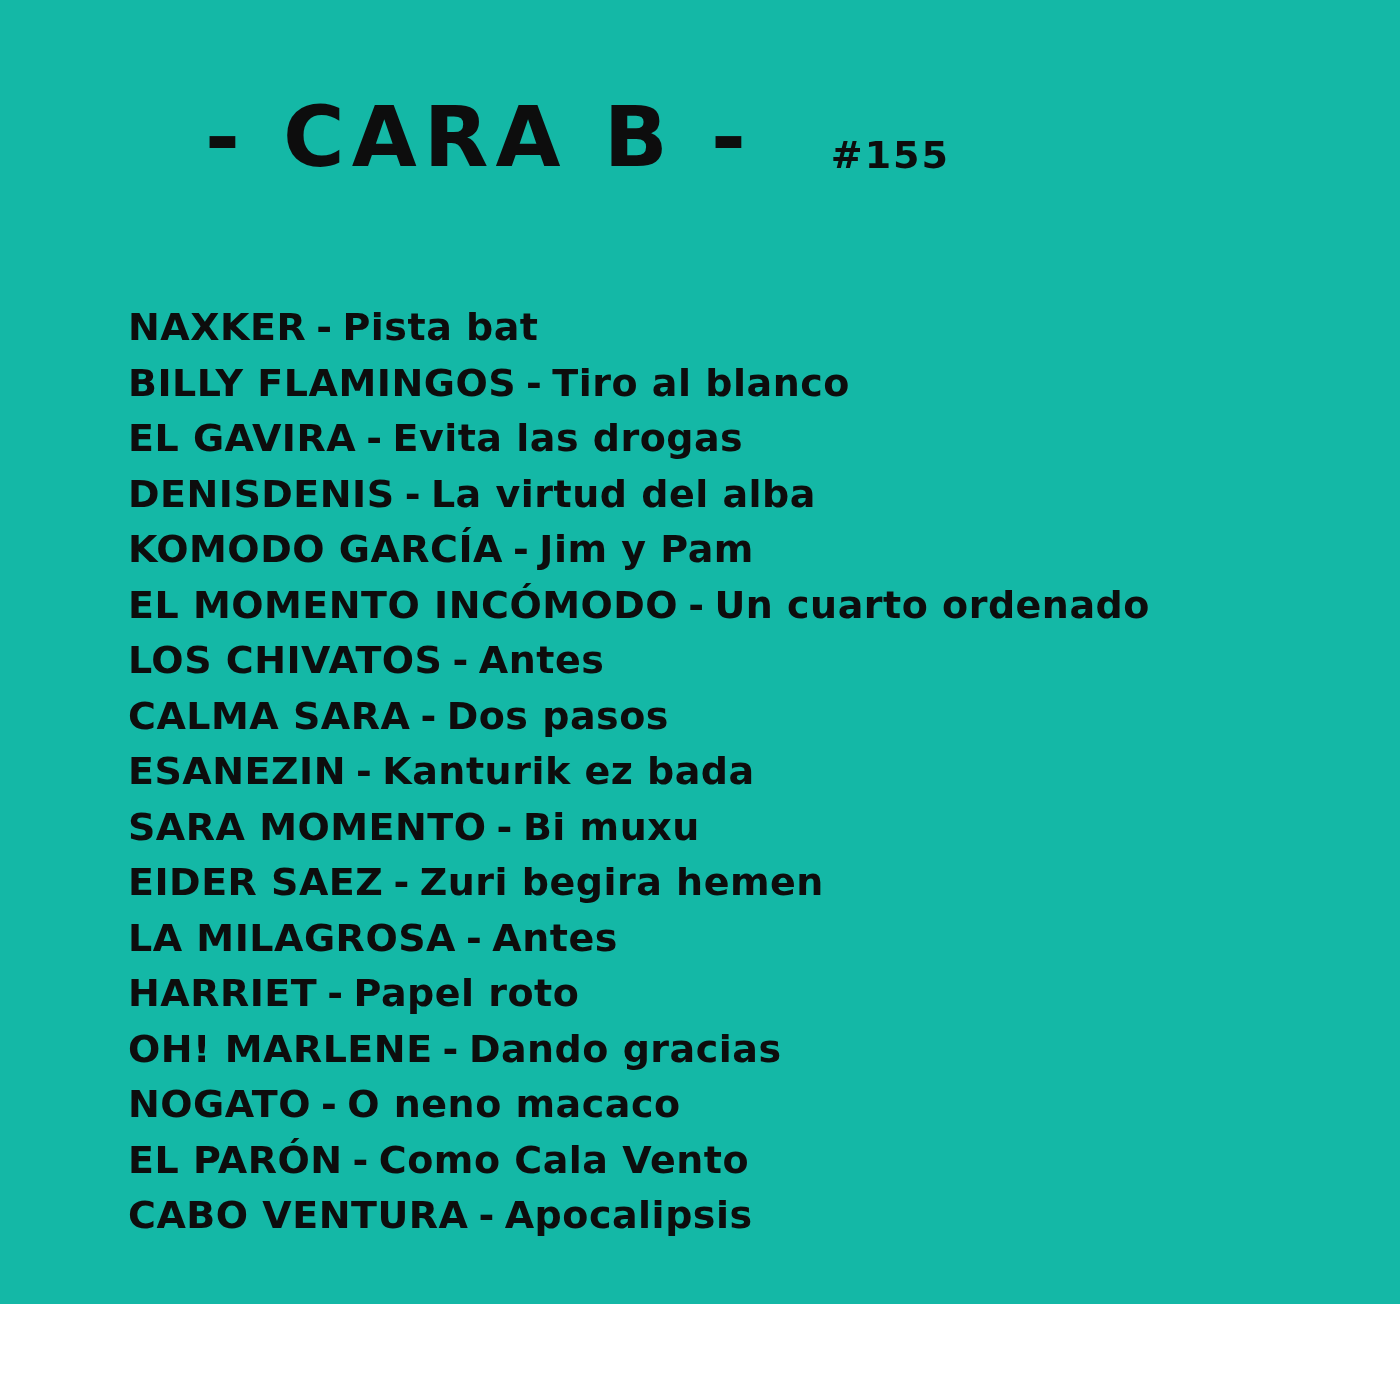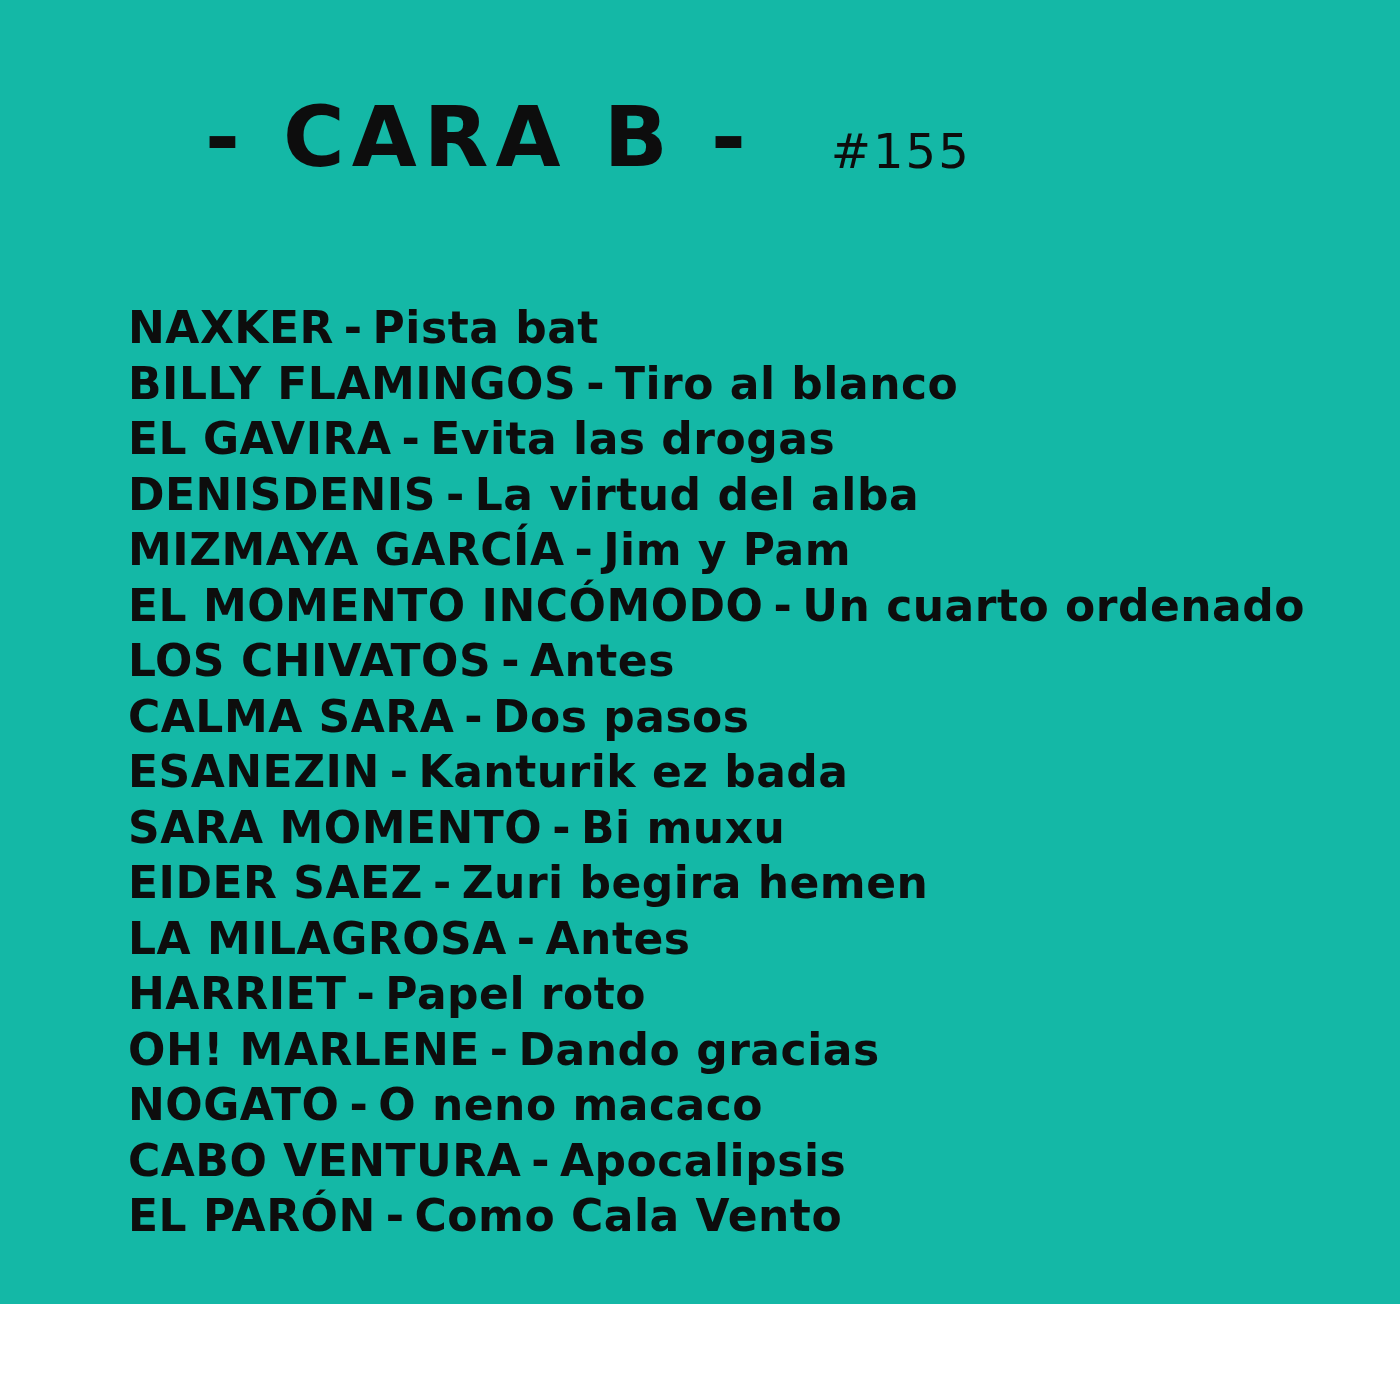--- a/index.html
+++ b/index.html
@@ -26,37 +26,37 @@
     white-space: nowrap;
   }
   .title {
     margin: 0;
     font-size: 84px;
     font-weight: 700;
     letter-spacing: 7px;
     color: #0d0d0d;
   }
   .issue {
-    font-size: 48px;
-    font-weight: 400;
+    font-size: 38px;
+    font-weight: 700;
     letter-spacing: 2px;
     color: #0d0d0d;
     position: relative;
     top: 2px;
   }
   .tracklist {
     position: absolute;
     top: 300px;
     left: 128px;
     margin: 0;
     padding: 0;
     list-style: none;
   }
   .track {
-    font-size: 44px;
+    font-size: 38px;
     font-weight: 700;
     line-height: 55.5px;
     letter-spacing: 0.5px;
     white-space: nowrap;
     color: #0d0d0d;
   }
   .artist {
     text-transform: none;
   }
   .sep {
@@ -87,21 +87,21 @@
 
     <li class="track">
       <span class="artist">EL GAVIRA</span><span class="sep">-</span><span class="song">Evita las drogas</span>
     </li>
 
     <li class="track">
       <span class="artist">DENISDENIS</span><span class="sep">-</span><span class="song">La virtud del alba</span>
     </li>
 
     <li class="track">
-      <span class="artist">MIZMAYA GARCÍA</span><span class="sep">-</span><span class="song">Jim y Pam</span>
+      <span class="artist">KOMODO GARCÍA</span><span class="sep">-</span><span class="song">Jim y Pam</span>
     </li>
 
     <li class="track">
       <span class="artist">EL MOMENTO INCÓMODO</span><span class="sep">-</span><span class="song">Un cuarto ordenado</span>
     </li>
 
     <li class="track">
       <span class="artist">LOS CHIVATOS</span><span class="sep">-</span><span class="song">Antes</span>
     </li>
 
@@ -131,21 +131,21 @@
 
     <li class="track">
       <span class="artist">OH! MARLENE</span><span class="sep">-</span><span class="song">Dando gracias</span>
     </li>
 
     <li class="track">
       <span class="artist">NOGATO</span><span class="sep">-</span><span class="song">O neno macaco</span>
     </li>
 
     <li class="track">
-      <span class="artist">CABO VENTURA</span><span class="sep">-</span><span class="song">Apocalipsis</span>
+      <span class="artist">EL PARÓN</span><span class="sep">-</span><span class="song">Como Cala Vento</span>
     </li>
 
     <li class="track">
-      <span class="artist">EL PARÓN</span><span class="sep">-</span><span class="song">Como Cala Vento</span>
+      <span class="artist">CABO VENTURA</span><span class="sep">-</span><span class="song">Apocalipsis</span>
     </li>
   </ul>
 
 </div>
 
 </body></html>

